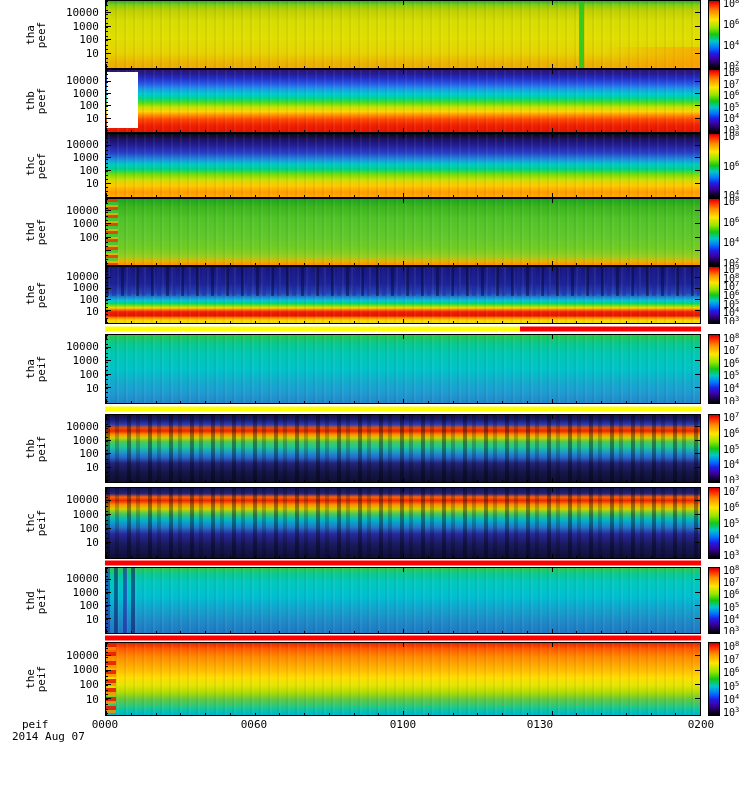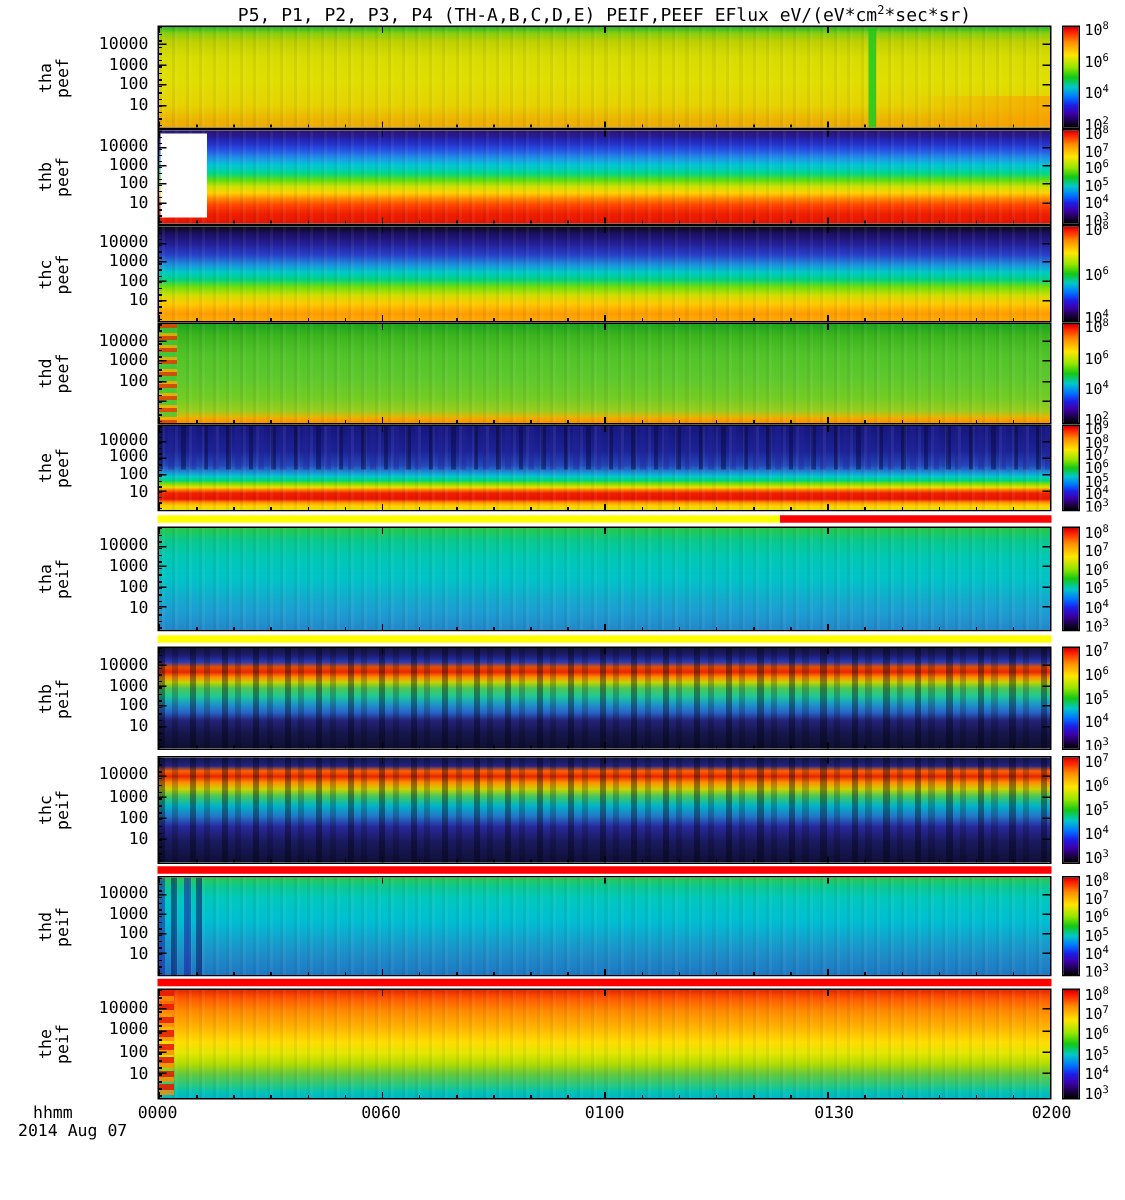--- a/index.html
+++ b/index.html
@@ -37,23 +37,20 @@
   .sep-seg{position:absolute;top:0;bottom:0;}
   #xaxis-row{position:relative;width:750px;height:64px;}
   .xtick-label{position:absolute;top:2px;transform:translateX(-50%);font-size:11px;}
   #fmt-label{position:absolute;left:22px;top:2px;font-size:11px;}
   #date-label{position:absolute;left:12px;top:14px;font-size:11px;}
 </style>
 </head>
 <body>
 
 <div id="figure">
-  <div id="title-row">
-    <div id="chart-title">P5, P1, P2, P3, P4 (TH-A,B,C,D,E) PEIF,PEEF EFlux eV/(eV*cm<sup>2</sup>*sec*sr)</div>
-  </div>
   <div id="rows">
       <div class="panel-row" style="height: 69px;">
         <div class="ylabel">tha
 peef</div>
         <div class="yticks">
           <div class="ytick" style="top: 17%;">10000</div>
           <div class="ytick" style="top: 37%;">1000</div>
           <div class="ytick" style="top: 57%;">100</div>
           <div class="ytick" style="top: 77%;">10</div>
         </div>
@@ -413,21 +410,21 @@
           <div class="cbl" style="top: 5%;">10<sup>8</sup></div>
           <div class="cbl" style="top: 23%;">10<sup>7</sup></div>
           <div class="cbl" style="top: 41%;">10<sup>6</sup></div>
           <div class="cbl" style="top: 59%;">10<sup>5</sup></div>
           <div class="cbl" style="top: 77%;">10<sup>4</sup></div>
           <div class="cbl" style="top: 95%;">10<sup>3</sup></div>
         </div>
       </div>
     </div>
   <div id="xaxis-row">
-    <div id="fmt-label">hhmm</div>
+    <div id="fmt-label">peif</div>
     <div id="date-label">2014 Aug 07</div>
   <div class="xtick-label" style="left: 105px;">0000</div>
       <div class="xtick-label" style="left: 254px;">0060</div>
       <div class="xtick-label" style="left: 403px;">0100</div>
-      <div class="xtick-label" style="left: 556px;">0130</div>
+      <div class="xtick-label" style="left: 540px;">0130</div>
       <div class="xtick-label" style="left: 701px;">0200</div>
     </div>
 </div>
 
 </body></html>

